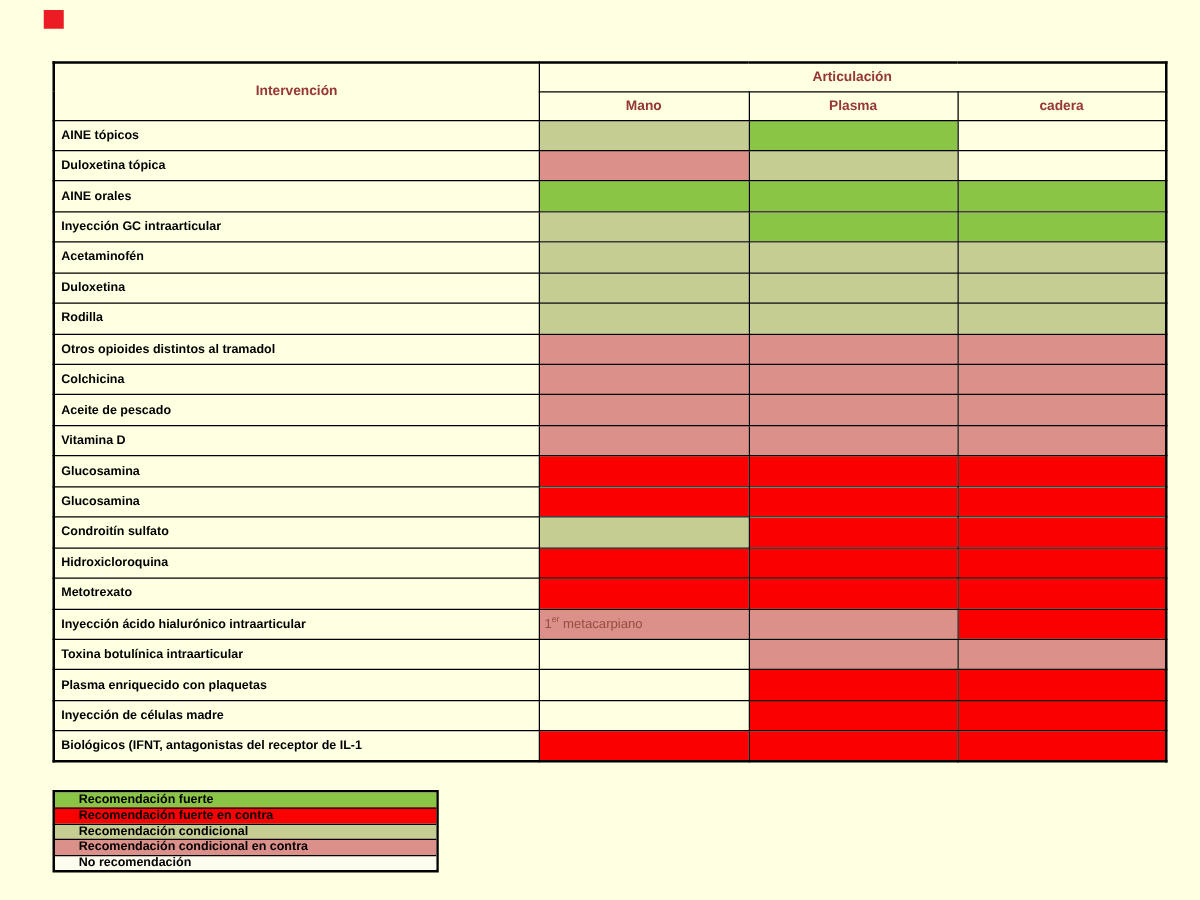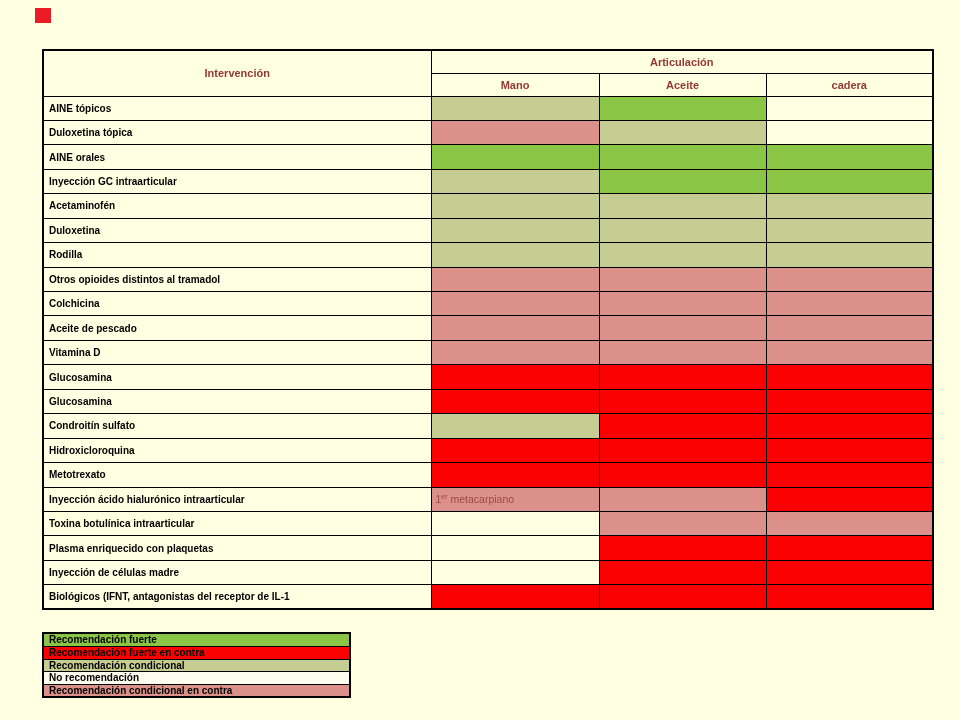--- a/index.html
+++ b/index.html
@@ -43,21 +43,21 @@
   td.cell.conditional-against { background: var(--conditional-against); }
   td.cell.none { background: var(--none-bg); }
   .note { color: var(--note-text, #9A4B42); padding-left:4px; }
   .note sup { font-size:7px; }
   .legend {
     position:absolute; left:42px; top:632px; width:309px;
     border:2px solid var(--border, #000);
   }
   .legend-row {
     height:12.4px; line-height:12px; font-size:10px; font-weight:bold;
-    color:#000; padding-left:5px; overflow:hidden;
+    color:#000; padding-left:19px; overflow:hidden;
     border-top:1px solid var(--border, #000);
   }
   .legend-row:first-child { border-top:none; }
   .legend-row.strong { background: var(--strong); }
   .legend-row.conditional { background: var(--conditional); }
   .legend-row.strong-against { background: var(--strong-against); }
   .legend-row.conditional-against { background: var(--conditional-against); }
   .legend-row.none { background: var(--legend-none, #FCFCEF); }
 </style>
 </head>
@@ -72,21 +72,21 @@
     <col style="width:167px">
     <col style="width:167px">
   </colgroup>
   <thead>
     <tr>
       <th rowspan="2">Intervención</th>
       <th colspan="3">Articulación</th>
     </tr>
     <tr>
       <th>Mano</th>
-      <th>Aceite</th>
+      <th>Plasma</th>
       <th>cadera</th>
     </tr>
   </thead>
   <tbody>
       <tr>
         <td class="label">AINE tópicos</td>
         <td class="cell conditional"></td>
         <td class="cell strong"></td>
         <td class="cell none"></td>
       </tr>
@@ -210,15 +210,15 @@
         <td class="cell strong-against"></td>
         <td class="cell strong-against"></td>
       </tr>
     </tbody>
 </table>
 
 <div class="legend">
     <div class="legend-row strong">Recomendación fuerte</div>
     <div class="legend-row strong-against">Recomendación fuerte en contra</div>
     <div class="legend-row conditional">Recomendación condicional</div>
+    <div class="legend-row conditional-against">Recomendación condicional en contra</div>
     <div class="legend-row none">No recomendación</div>
-    <div class="legend-row conditional-against">Recomendación condicional en contra</div>
   </div>
 
 </body></html>

